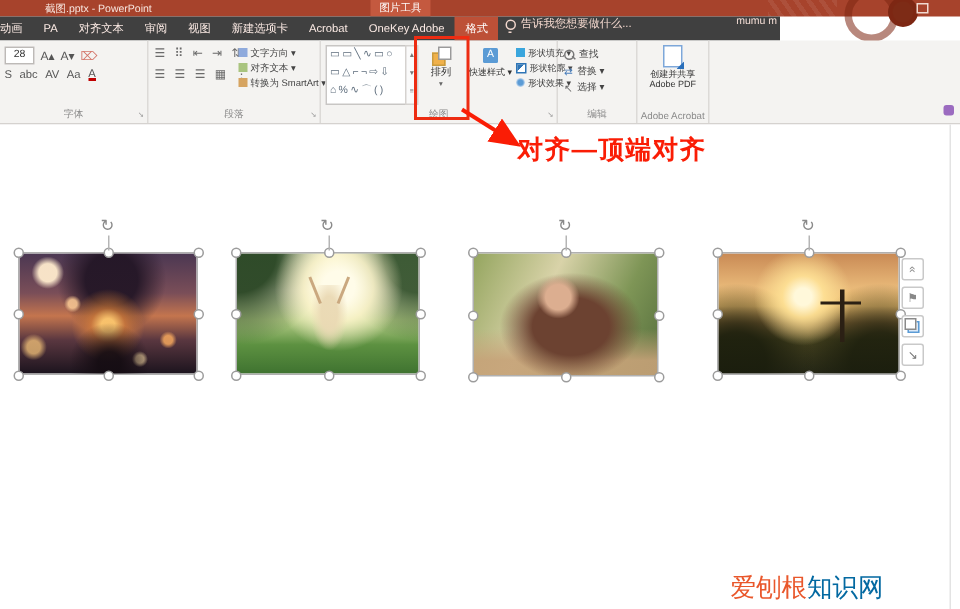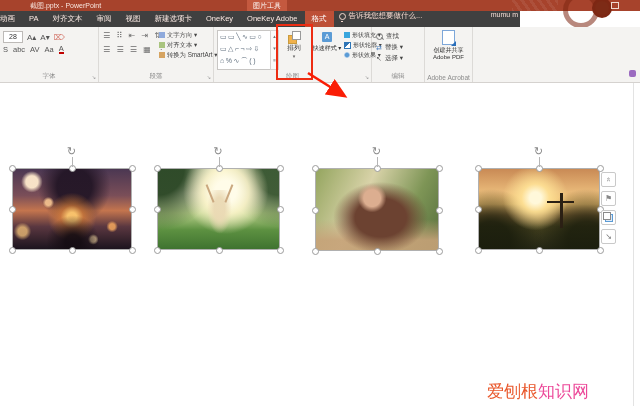--- a/index.html
+++ b/index.html
@@ -147,21 +147,21 @@
   .stool{width:13px;height:13px;background:#fff;border:1px solid #c9c9c9;border-radius:2px;
          display:flex;align-items:center;justify-content:center;font-size:8px;color:#777;}
   .chev-up{display:inline-block;transform:rotate(90deg);font-size:8px;color:#888;}
   .ovl-sq{position:relative;width:6px;height:6px;border:1px solid #5b9bd5;background:#dce9f7;}
   .ovl-sq:after{content:"";position:absolute;left:-3px;top:-3px;width:6px;height:6px;border:1px solid #8a8a8a;background:#fff;}
   .diag-arrow{color:#777;font-size:8px;}
   .pin-glyph{color:#888;font-size:8px;}
   
   .watermark{position:absolute;left:487px;top:380px;font-size:17px;z-index:6;white-space:nowrap;}
   .wm-hi{color:#e9572b;}
-  .wm-rest{color:#ec4899;}
+  .wm-rest{color:#0369a1;}
 </style>
 </head>
 <body>
 
 <div id="app">
 
   <div class="titlebar">
     <span class="title">截图.pptx - PowerPoint</span>
     <span class="deco-stripes"></span>
     <span class="deco-ring1"></span>
@@ -170,21 +170,21 @@
     <span class="win-icon"></span>
   </div>
 
   <div class="tabrow">
     <span class="tab first">动画</span>
     <span class="tab">PA</span>
     <span class="tab">对齐文本</span>
     <span class="tab">审阅</span>
     <span class="tab">视图</span>
     <span class="tab">新建选项卡</span>
-    <span class="tab">OneKey</span>
+    <span class="tab">Acrobat</span>
     <span class="tab">OneKey Adobe</span>
     <span class="tab active">格式</span>
     <span class="tellme">
       <span class="bulb-icon"></span>
       <span>告诉我您想要做什么...</span>
     </span>
     <span class="account">mumu m</span>
   </div>
 
   <div class="ribbon">
@@ -295,20 +295,21 @@
     </div>
   </div>
 
   <div class="purple-ic"></div>
 
   <div class="redbox"></div>
 
   <div class="canvas"></div>
   <div class="edge-line"></div>
 
+  <div class="annotation">对齐—顶端对齐</div>
   <svg class="overlay-svg">
     <defs>
       <marker id="arrowhead" markerWidth="8" markerHeight="7" refX="6" refY="3.5" orient="auto">
         <path d="M0,0 L8,3.5 L0,7 Z" fill="#fa1d05"></path>
       </marker>
     </defs>
     <line x1="308" y1="73" x2="343" y2="95" stroke="#fa1d05" stroke-width="2.6" marker-end="url(#arrowhead)"></line>
   </svg>
 
   <div class="photo p1" aria-label="woman holding glowing string lights at night with bokeh city lights">

